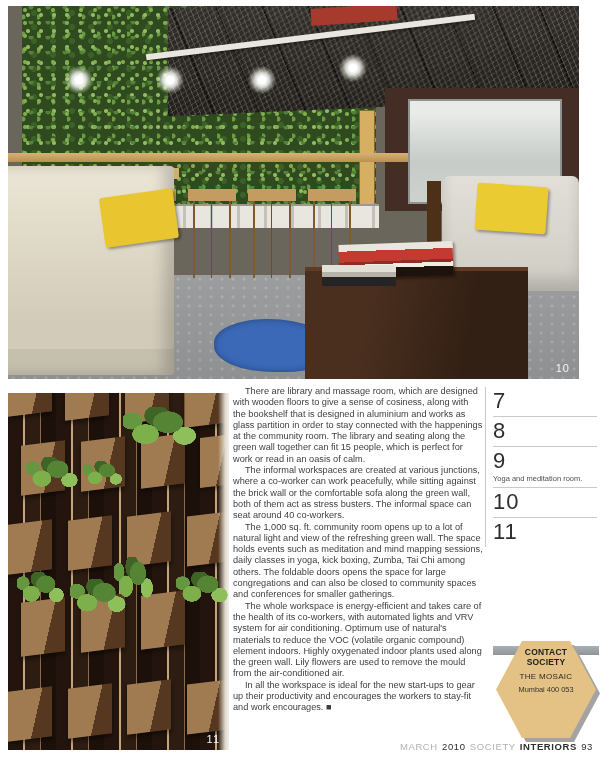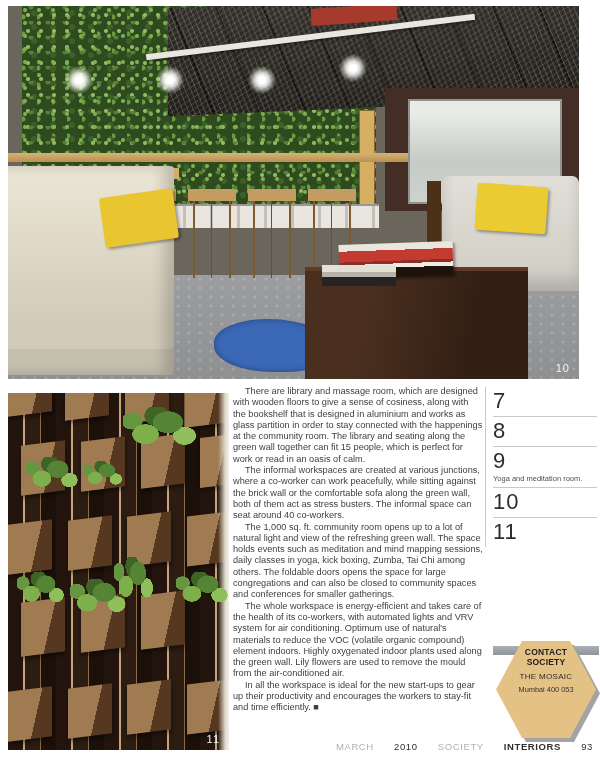--- a/index.html
+++ b/index.html
@@ -107,21 +107,21 @@
     text-align:center; padding-top:7px; }
   .contact-title { font-size:8.5px; font-weight:bold; color:#202020; line-height:1.15; letter-spacing:.2px; }
   .contact-name { margin-top:4px; font-size:8px; color:#2b2b2b; letter-spacing:.3px; }
   .contact-addr { margin-top:3px; font-size:7.4px; line-height:9px; color:#333; }
   .contact-city { margin-top:4px; font-size:7.4px; color:#333; }
 
   
   .footer { position:absolute; right:7px; bottom:8px; font-size:9.5px; letter-spacing:.6px; color:#2e2e2e; }
   .footer .lt { color:#b2b2b2; }
   .footer .bold { font-weight:bold; }
-  .footer span { margin-left:17px; }
+  .footer span { margin-left:1px; }
 </style>
 </head>
 <body>
 
 <div class="page">
 
   <figure class="photo photo-top">
     <div class="green-wall"></div>
     <div class="ceiling"></div>
     <div class="beam-white"></div>
@@ -183,21 +183,21 @@
     <div class="plant" style="left:76%;top:50%;width:24%;height:9%"></div>
     <div class="light-streak"></div>
     <span class="photo-label">11</span>
   </figure>
 
   <div class="article">
     <p>There are library and massage room, which are designed with wooden floors to give a sense of cosiness, along with the bookshelf that is designed in aluminium and works as glass partition in order to stay connected with the happenings at the community room. The library and seating along the green wall together can fit 15 people, which is perfect for work or read in an oasis of calm.</p>
     <p>The informal workspaces are created at various junctions, where a co-worker can work peacefully, while sitting against the brick wall or the comfortable sofa along the green wall, both of them act as stress busters. The informal space can seat around 40 co-workers.</p>
     <p>The 1,000 sq. ft. community room opens up to a lot of natural light and view of the refreshing green wall. The space holds events such as meditation and mind mapping sessions, daily classes in yoga, kick boxing, Zumba, Tai Chi among others. The foldable doors opens the space for large congregations and can also be closed to community spaces and conferences for smaller gatherings.</p>
     <p>The whole workspace is energy-efficient and takes care of the health of its co-workers, with automated lights and VRV system for air conditioning. Optimum use of natural's materials to reduce the VOC (volatile organic compound) element indoors. Highly oxygenated indoor plants used along the green wall. Lily flowers are used to remove the mould from the air-conditioned air.</p>
-    <p>In all the workspace is ideal for the new start-ups to gear up their productivity and encourages the workers to stay-fit and time efficiently. ■</p>
+    <p>In all the workspace is ideal for the new start-ups to gear up their productivity and encourages the workers to stay-fit and work encourages. ■</p>
   </div>
 
   <aside class="captions">
     <div class="caption">
       <div class="caption-number">7</div>
     </div>
     <div class="caption">
       <div class="caption-number">8</div>
     </div>
     <div class="caption">

